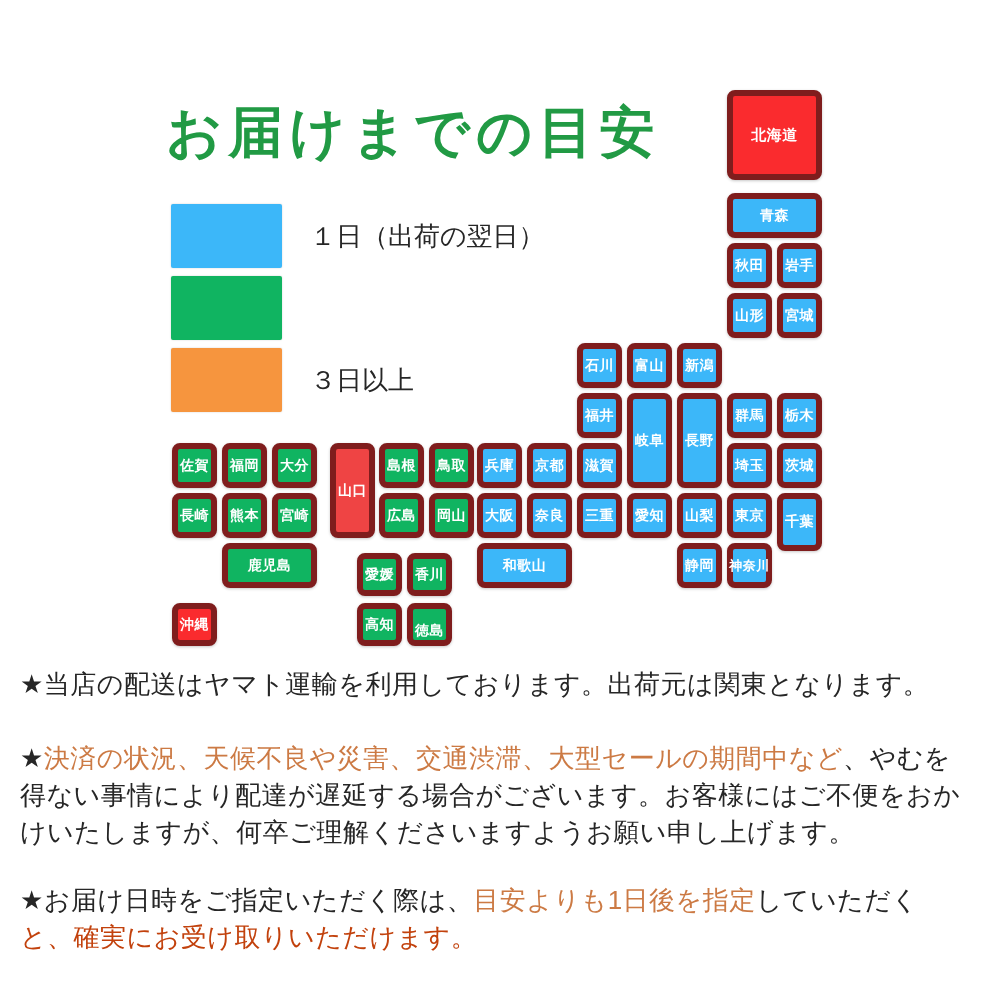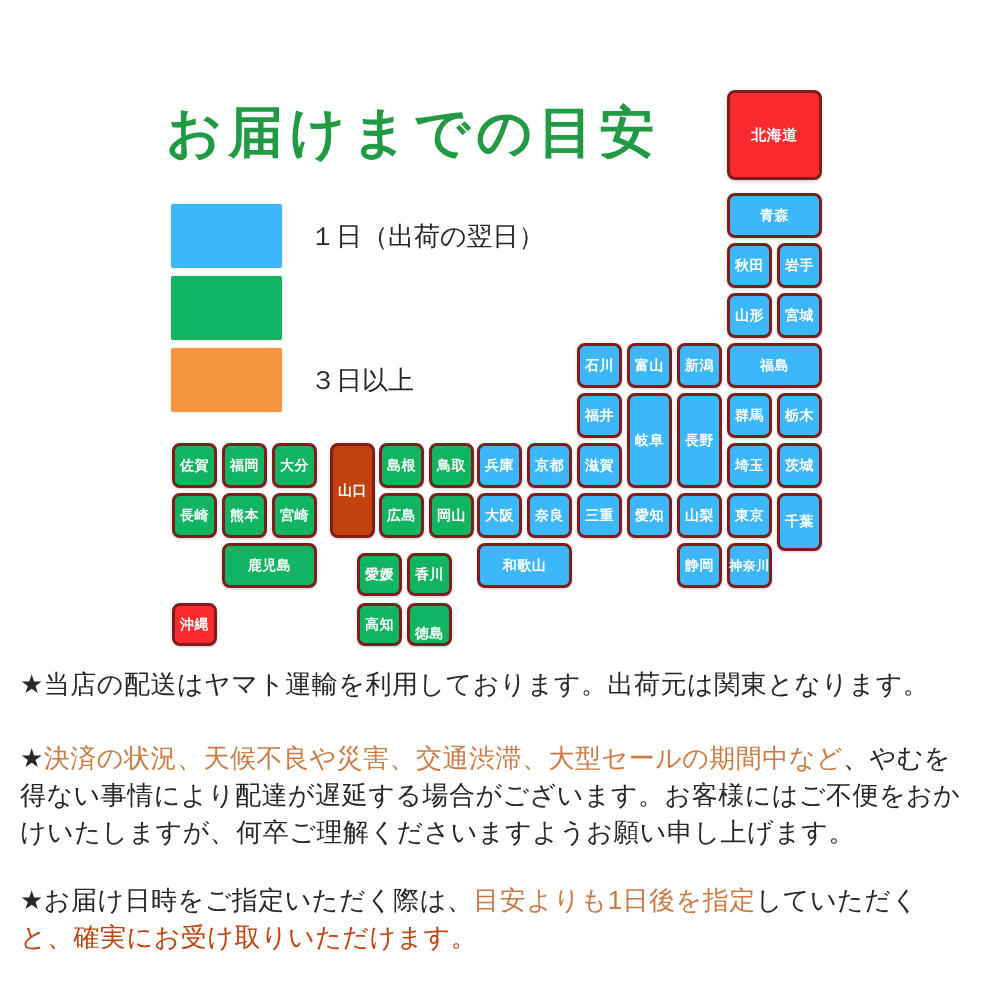--- a/index.html
+++ b/index.html
@@ -16,21 +16,21 @@
   .legend{position:absolute;left:171px;top:204px;}
   .legend-row{display:flex;align-items:center;height:64px;margin-bottom:8px;}
   .legend-swatch{
     width:111px;height:64px;border-radius:2px;flex:0 0 auto;
     box-shadow:0 0 2px rgba(0,0,0,0.18);
   }
   .legend-label{margin-left:28px;font-size:26px;color:#262626;white-space:nowrap;}
   
   .map{position:absolute;left:0;top:0;width:1000px;height:660px;}
   .tile{
-    position:absolute;border-radius:8px;border:3px solid #7f1d1d;
+    position:absolute;border-radius:8px;border:6px solid #7f1d1d;
     box-sizing:border-box;display:flex;align-items:center;justify-content:center;
     box-shadow:0 1px 3px rgba(0,0,0,0.22);
   }
   .tile-label{
     color:#ffffff;font-weight:bold;font-size:14px;white-space:nowrap;
     letter-spacing:0.5px;
   }
   
   .note{position:absolute;left:20px;width:960px;font-size:26px;line-height:37px;
     color:#262626;letter-spacing:0.5px;white-space:nowrap;}
@@ -81,23 +81,20 @@
       </div>
       <div class="tile" style="left: 577px; top: 343px; width: 45px; height: 45px; background: rgb(60, 183, 249);">
         <span class="tile-label">石川</span>
       </div>
       <div class="tile" style="left: 627px; top: 343px; width: 45px; height: 45px; background: rgb(60, 183, 249);">
         <span class="tile-label">富山</span>
       </div>
       <div class="tile" style="left: 677px; top: 343px; width: 45px; height: 45px; background: rgb(60, 183, 249);">
         <span class="tile-label">新潟</span>
       </div>
-      <div class="tile" style="left: 727px; top: 343px; width: 95px; height: 45px; background: rgb(60, 183, 249);">
-        <span class="tile-label">福島</span>
-      </div>
       <div class="tile" style="left: 577px; top: 393px; width: 45px; height: 45px; background: rgb(60, 183, 249);">
         <span class="tile-label">福井</span>
       </div>
       <div class="tile" style="left: 627px; top: 393px; width: 45px; height: 95px; background: rgb(60, 183, 249);">
         <span class="tile-label">岐阜</span>
       </div>
       <div class="tile" style="left: 677px; top: 393px; width: 45px; height: 95px; background: rgb(60, 183, 249);">
         <span class="tile-label">長野</span>
       </div>
       <div class="tile" style="left: 727px; top: 393px; width: 45px; height: 45px; background: rgb(60, 183, 249);">
@@ -108,21 +105,21 @@
       </div>
       <div class="tile" style="left: 172px; top: 443px; width: 45px; height: 45px; background: rgb(16, 180, 97);">
         <span class="tile-label">佐賀</span>
       </div>
       <div class="tile" style="left: 222px; top: 443px; width: 45px; height: 45px; background: rgb(16, 180, 97);">
         <span class="tile-label">福岡</span>
       </div>
       <div class="tile" style="left: 272px; top: 443px; width: 45px; height: 45px; background: rgb(16, 180, 97);">
         <span class="tile-label">大分</span>
       </div>
-      <div class="tile" style="left: 330px; top: 443px; width: 45px; height: 95px; background: #c2410c;">
+      <div class="tile" style="left: 330px; top: 443px; width: 45px; height: 95px; background: #ef4444;">
         <span class="tile-label">山口</span>
       </div>
       <div class="tile" style="left: 379px; top: 443px; width: 45px; height: 45px; background: rgb(16, 180, 97); text-align: right;">
         <span class="tile-label">島根</span>
       </div>
       <div class="tile" style="left: 429px; top: 443px; width: 45px; height: 45px; background: rgb(16, 180, 97);">
         <span class="tile-label">鳥取</span>
       </div>
       <div class="tile" style="left: 477px; top: 443px; width: 45px; height: 45px; background: rgb(60, 183, 249);">
         <span class="tile-label">兵庫</span>

